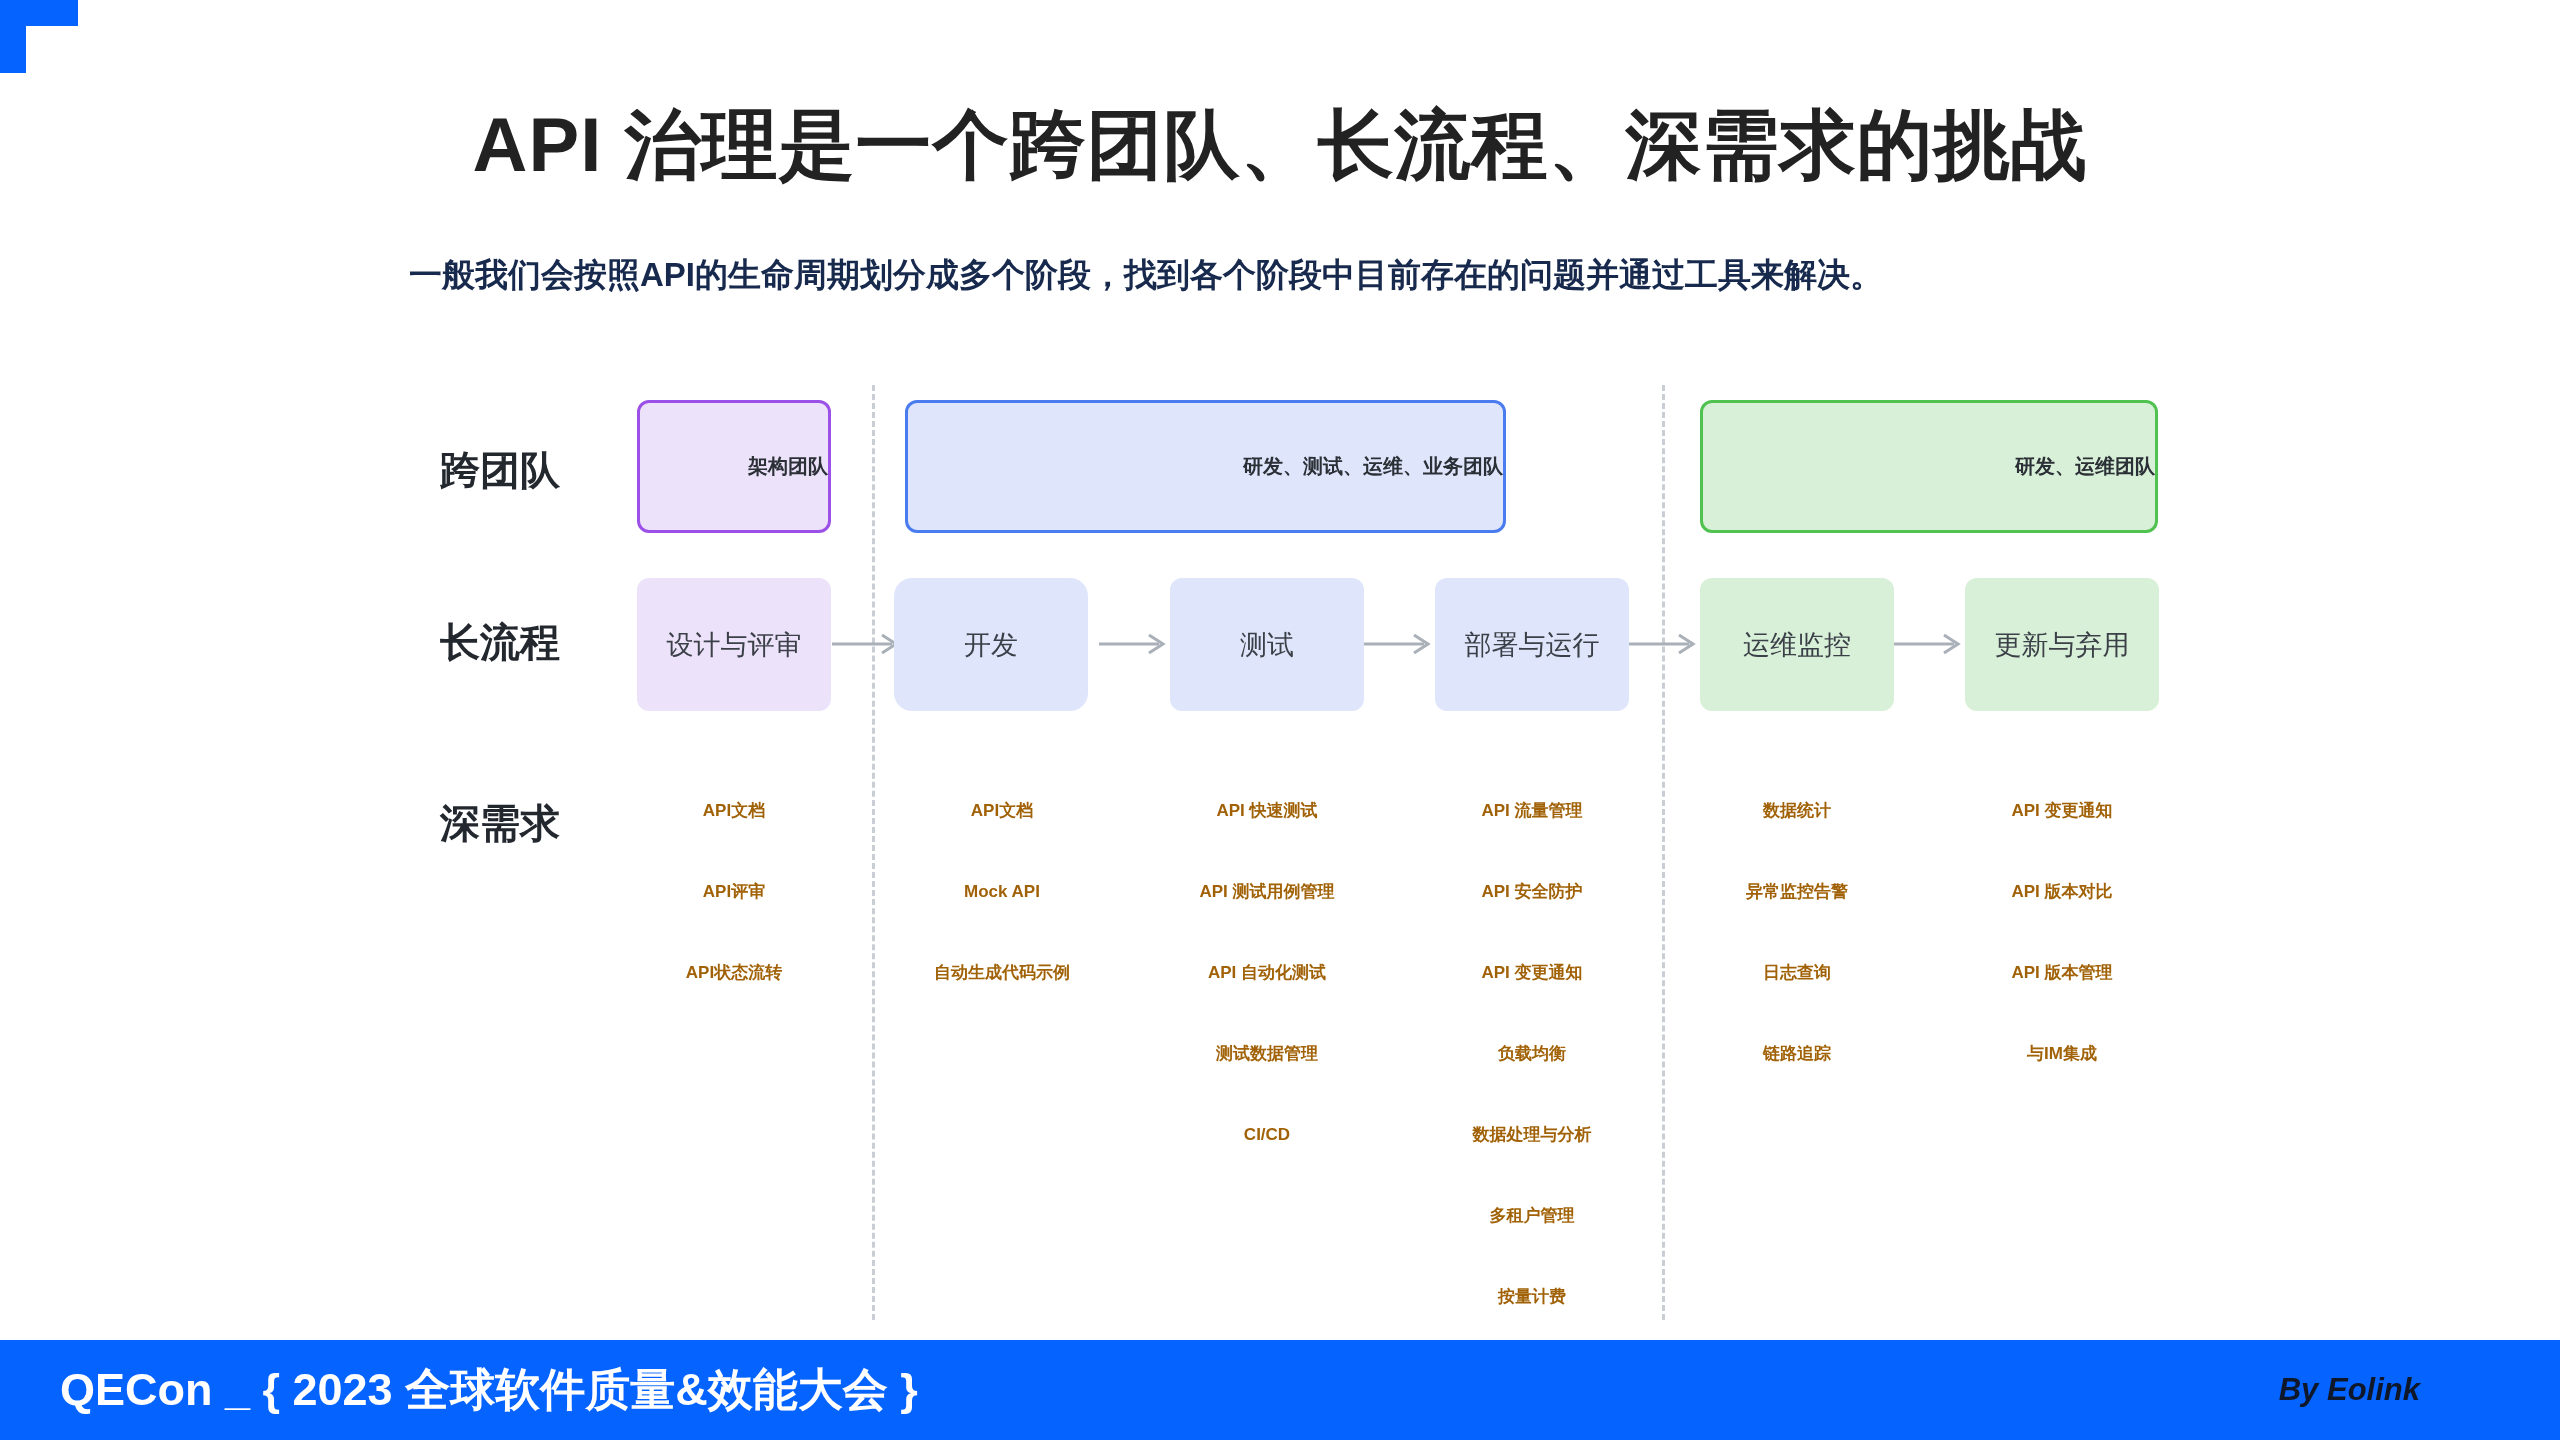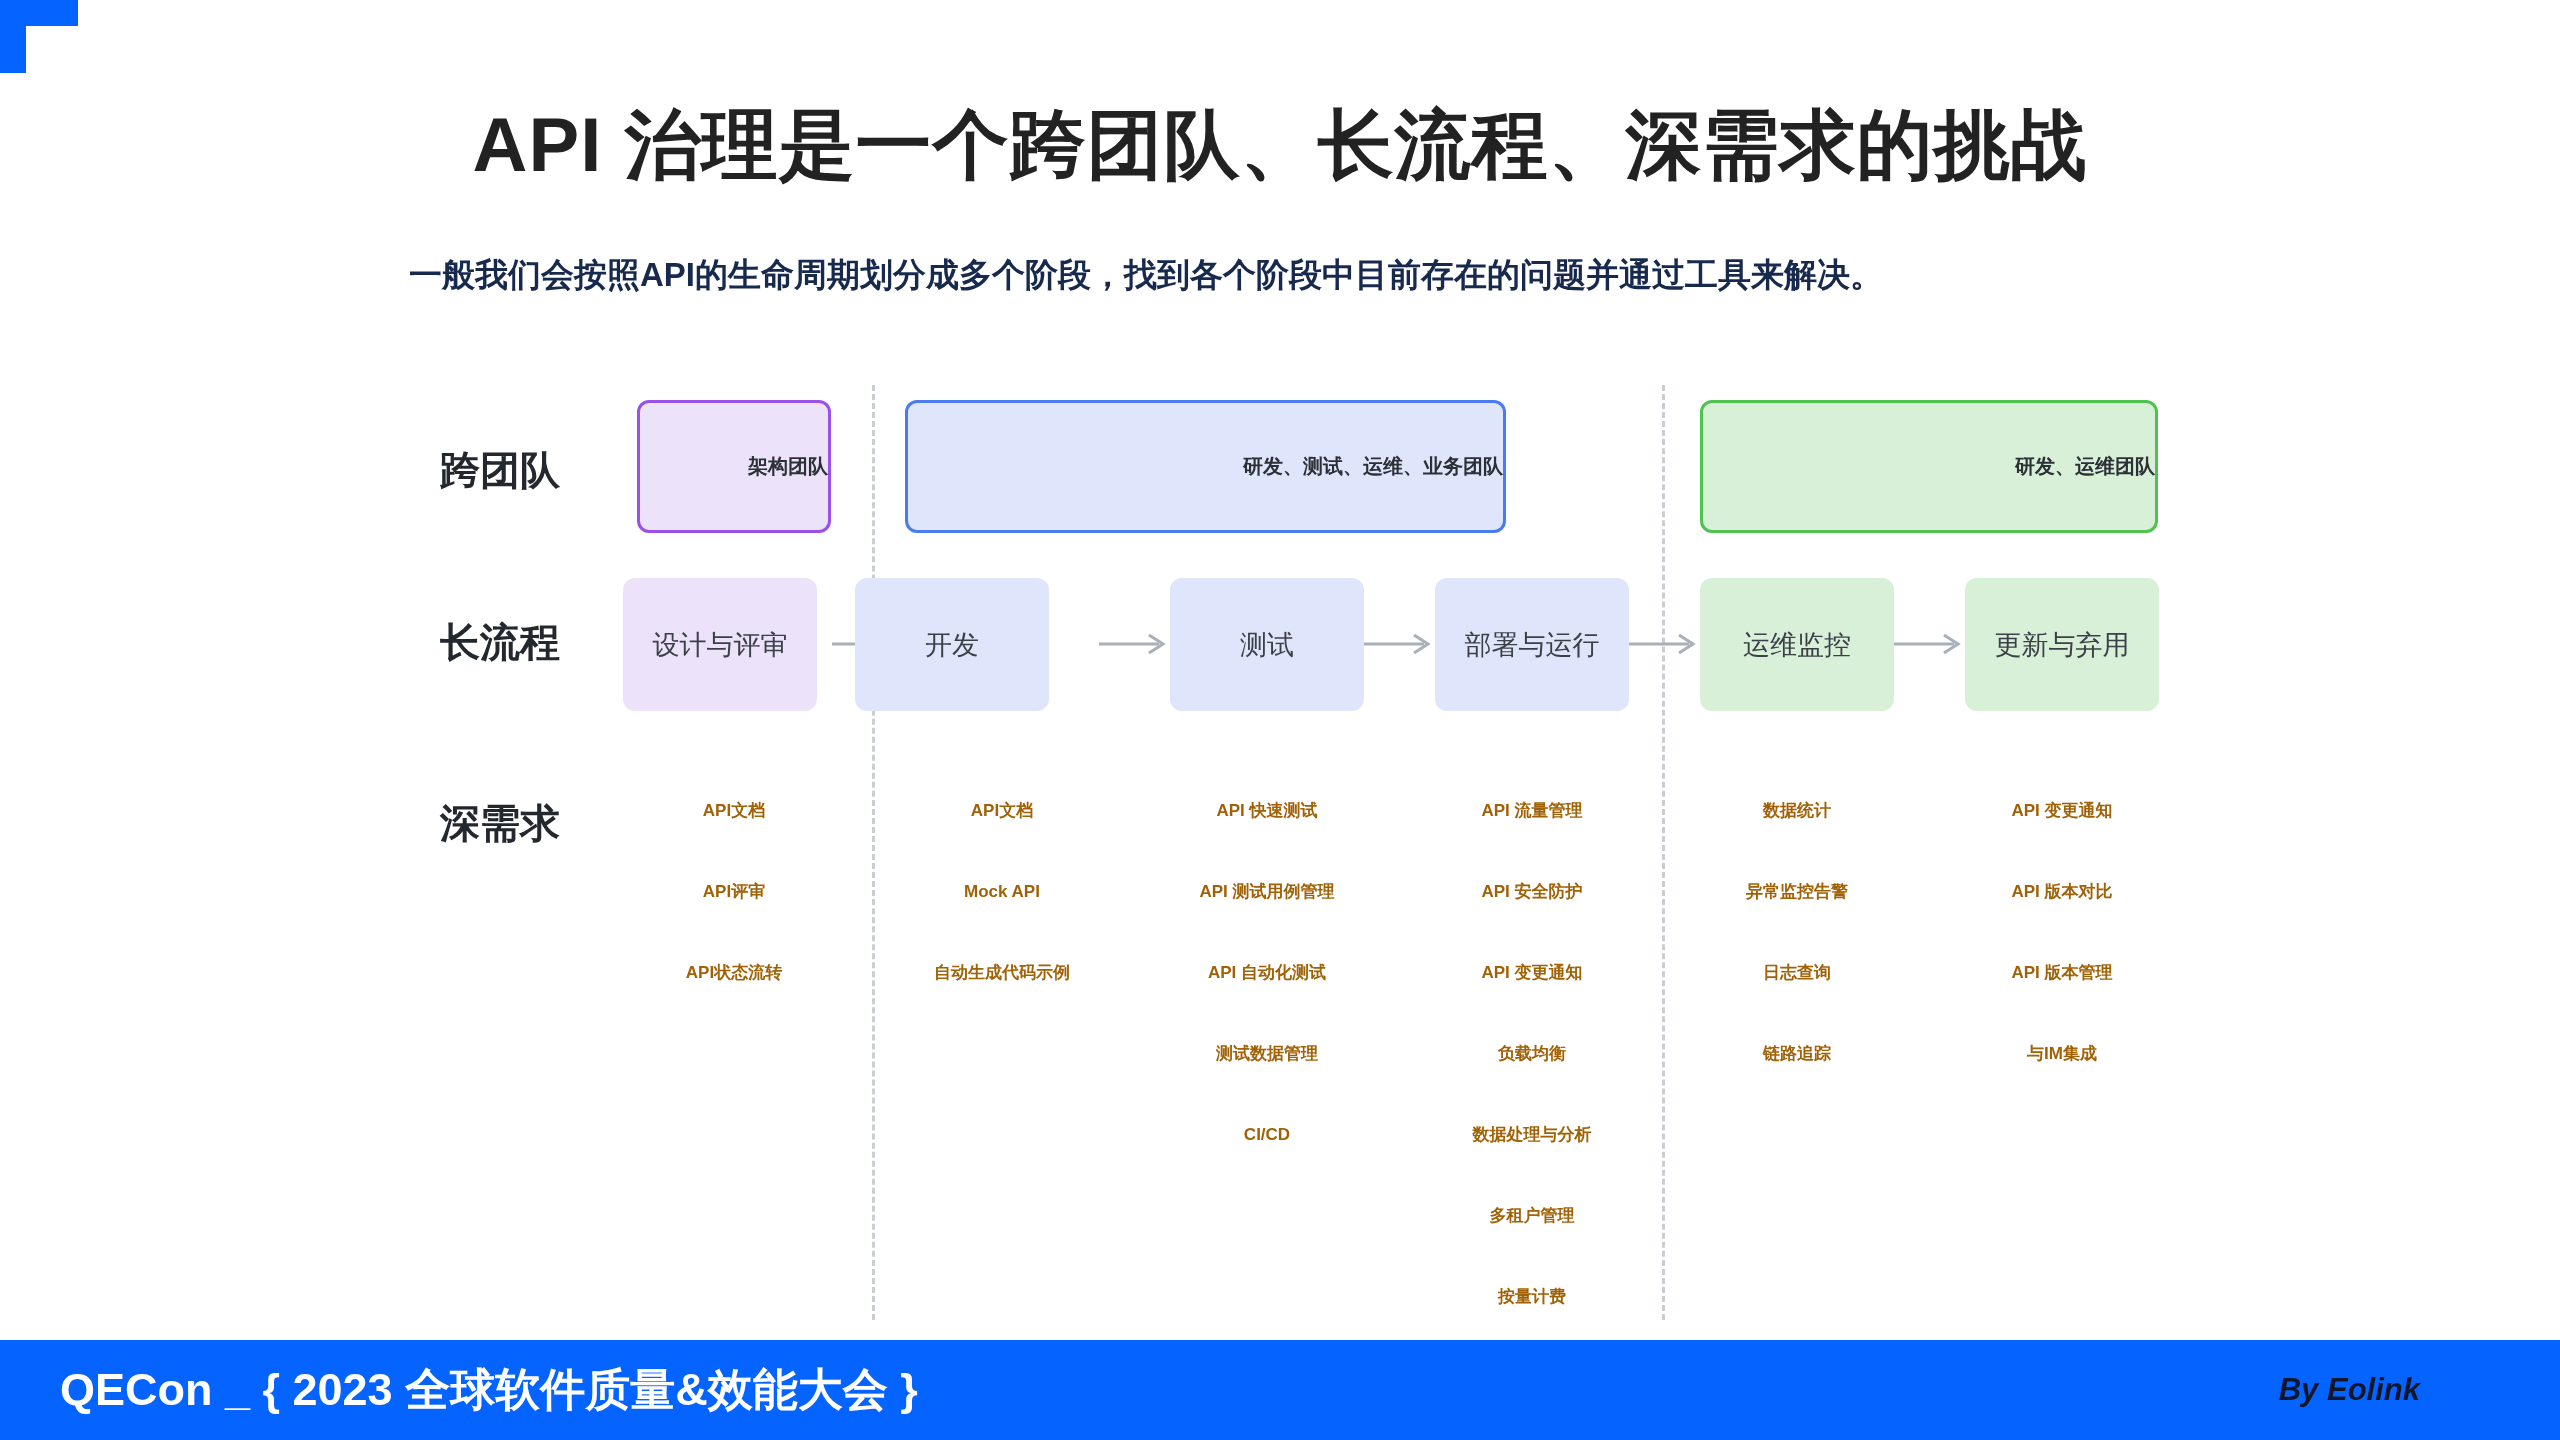--- a/index.html
+++ b/index.html
@@ -115,30 +115,30 @@
         <span>架构团队</span>
       </div>
       <div class="team-box blue">
         <span>研发、测试、运维、业务团队</span>
       </div>
       <div class="team-box green">
         <span>研发、运维团队</span>
       </div>
     </div>
   <div id="process-row">
-      <div class="proc-box p-purple" style="left: 623px; font-family: Liberation Serif, serif;">
+      <div class="proc-box p-purple" style="left: 637px; font-family: Liberation Serif, serif;">
         <span>设计与评审</span>
       </div>
       <div class="proc-arrow" style="left: 832px;">
         <svg viewBox="0 0 72 28">
           <line x1="0" y1="14" x2="60" y2="14" stroke="#aab0b8" stroke-width="3"></line>
           <polyline points="50,5 64,14 50,23" fill="none" stroke="#aab0b8" stroke-width="3"></polyline>
         </svg>
       </div>
-      <div class="proc-box p-blue" style="left: 855px;">
+      <div class="proc-box p-blue" style="left: 894px; border-radius: 18px;">
         <span>开发</span>
       </div>
       <div class="proc-arrow" style="left: 1098.5px;">
         <svg viewBox="0 0 72 28">
           <line x1="0" y1="14" x2="60" y2="14" stroke="#aab0b8" stroke-width="3"></line>
           <polyline points="50,5 64,14 50,23" fill="none" stroke="#aab0b8" stroke-width="3"></polyline>
         </svg>
       </div>
       <div class="proc-box p-blue" style="left: 1170px;">
         <span>测试</span>

